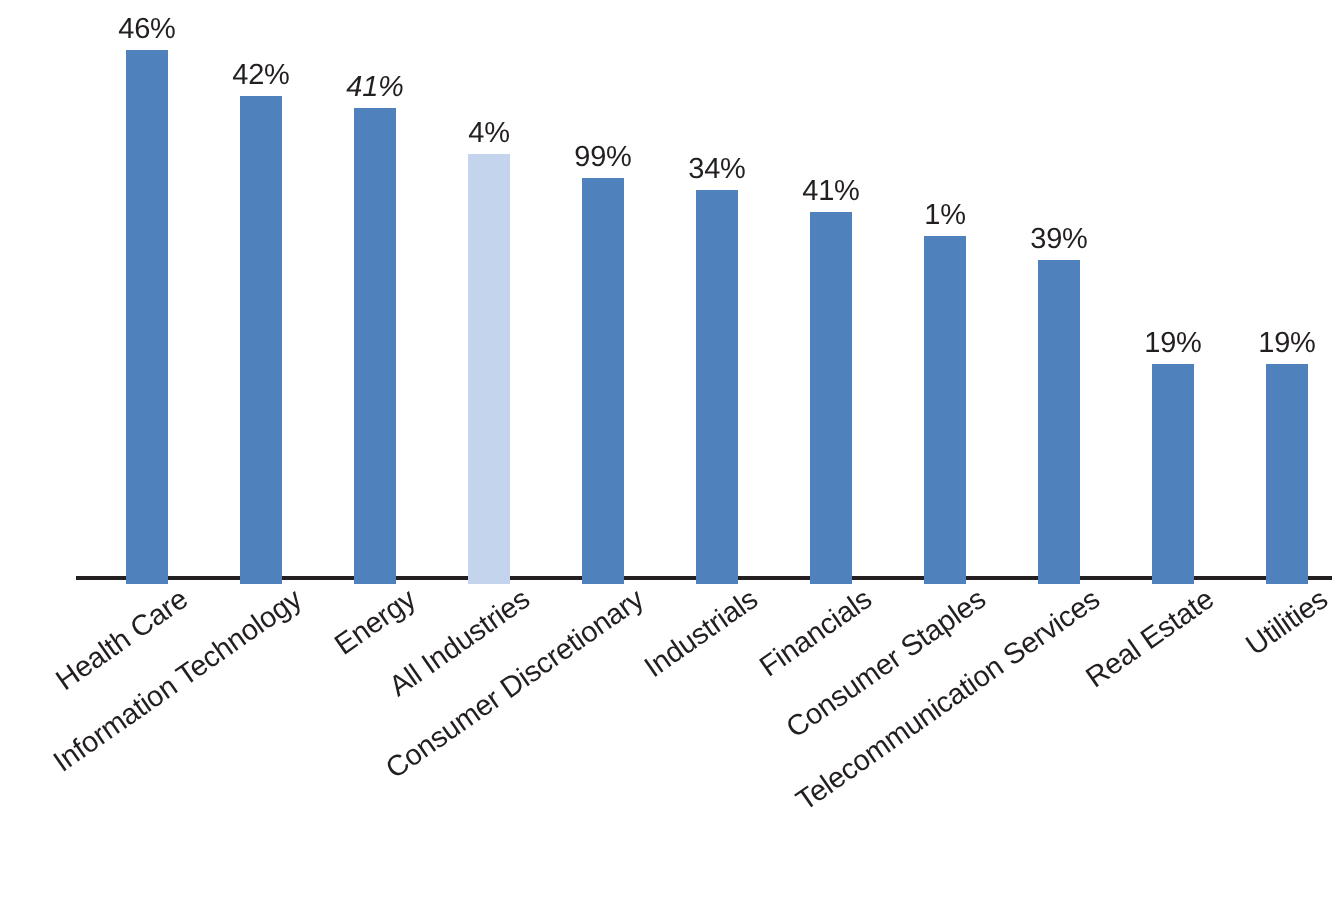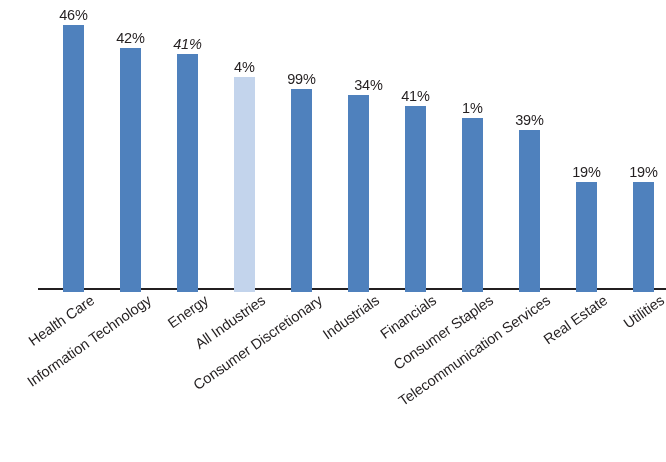--- a/index.html
+++ b/index.html
@@ -105,21 +105,21 @@
           <div class="bar-value" style="bottom: 239.8px;">41%</div>
         </div>
         <div class="bar-group" style="left: 234px; height: 288px;">
           <div class="bar highlight" title="All Industries 37%" style="height: 214.6px;"></div>
           <div class="bar-value" style="bottom: 216.6px;">4%</div>
         </div>
         <div class="bar-group" style="left: 291px; height: 288px;">
           <div class="bar" title="Consumer Discretionary 35%" style="height: 203px;"></div>
           <div class="bar-value" style="bottom: 205px;">99%</div>
         </div>
-        <div class="bar-group" style="left: 348px; height: 288px; padding-left: 20px;">
+        <div class="bar-group" style="left: 348px; height: 288px;">
           <div class="bar" title="Industrials 34%" style="height: 197.2px;"></div>
           <div class="bar-value" style="bottom: 199.2px;">34%</div>
         </div>
         <div class="bar-group" style="left: 405px; height: 288px;">
           <div class="bar" title="Financials 32%" style="height: 185.6px;"></div>
           <div class="bar-value" style="bottom: 187.6px;">41%</div>
         </div>
         <div class="bar-group" style="left: 462px; height: 288px;">
           <div class="bar" title="Consumer Staples 30%" style="height: 174px;"></div>
           <div class="bar-value" style="bottom: 176px;">1%</div>

